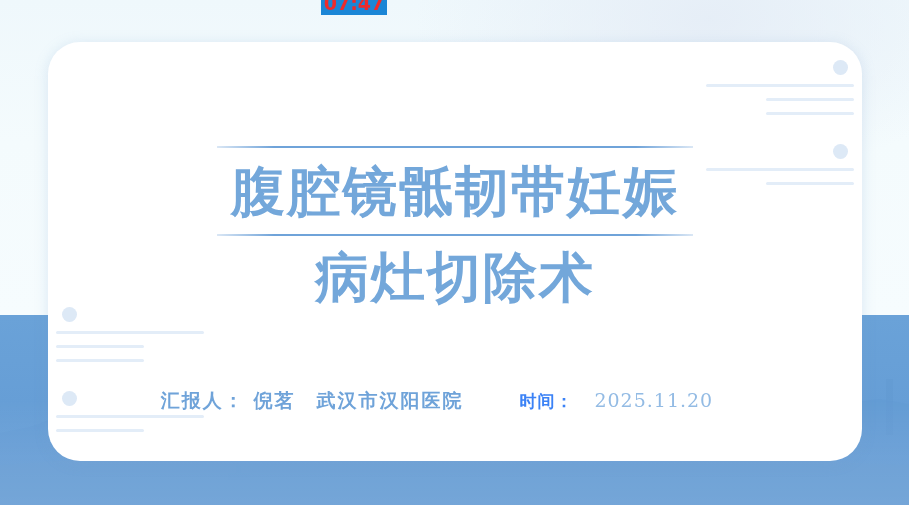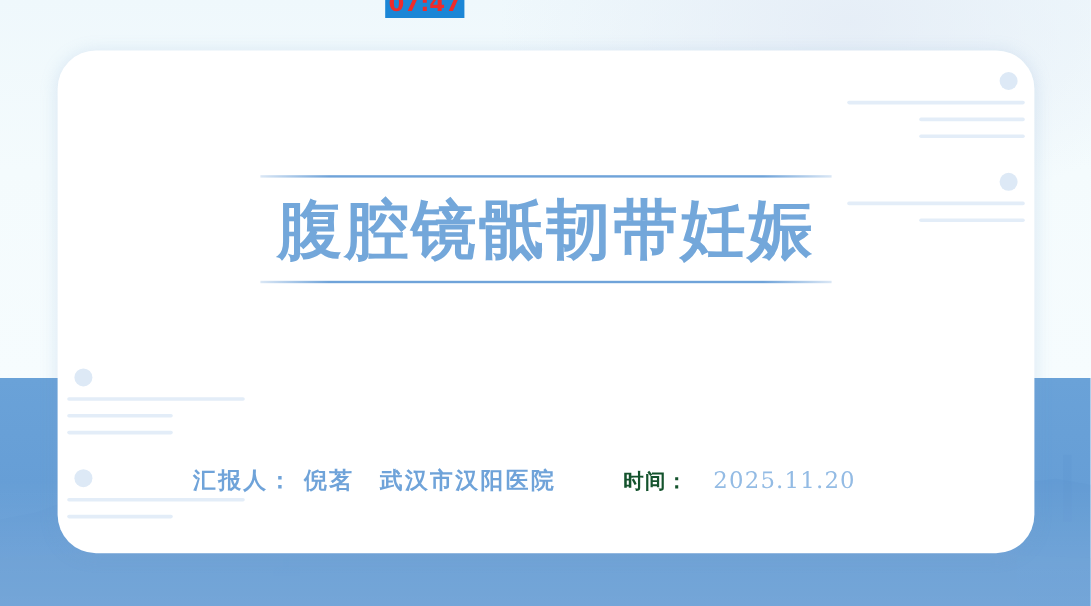--- a/index.html
+++ b/index.html
@@ -141,21 +141,21 @@
     font-size: 19px;
     letter-spacing: 2px;
     white-space: nowrap;
   }
   .datebox {
     display: flex;
     align-items: baseline;
     white-space: nowrap;
   }
   .date-label {
-    color: #14532d;
+    color: #3b82f6;
     font-family: "DejaVu Sans", "Liberation Sans", sans-serif;
     font-weight: 700;
     font-size: 17px;
     letter-spacing: 1px;
   }
   .date-value {
     color: #93bbe4;
     font-family: "DejaVu Serif", "Liberation Serif", serif;
     font-size: 19px;
     letter-spacing: 1px;
@@ -247,20 +247,21 @@
         <span class="dot" style="left:14px; top:92px;"></span>
         <span class="dline" style="left:8px; top:116px; width:148px;"></span>
         <span class="dline" style="left:8px; top:130px; width:88px;"></span>
       </div>
     </div>
 
     <div class="title-wrap">
       <div class="rule"></div>
       <div class="title-line l1">腹腔镜骶韧带妊娠</div>
       <div class="rule thick"></div>
+      <div class="title-line l2">病灶切除术</div>
     </div>
 
     <div class="footer">
       <div class="presenter">汇报人： 倪茗　武汉市汉阳医院</div>
       <div class="datebox">
         <span class="date-label">时间：</span>
         <span class="date-value">2025.11.20</span>
       </div>
     </div>
 

